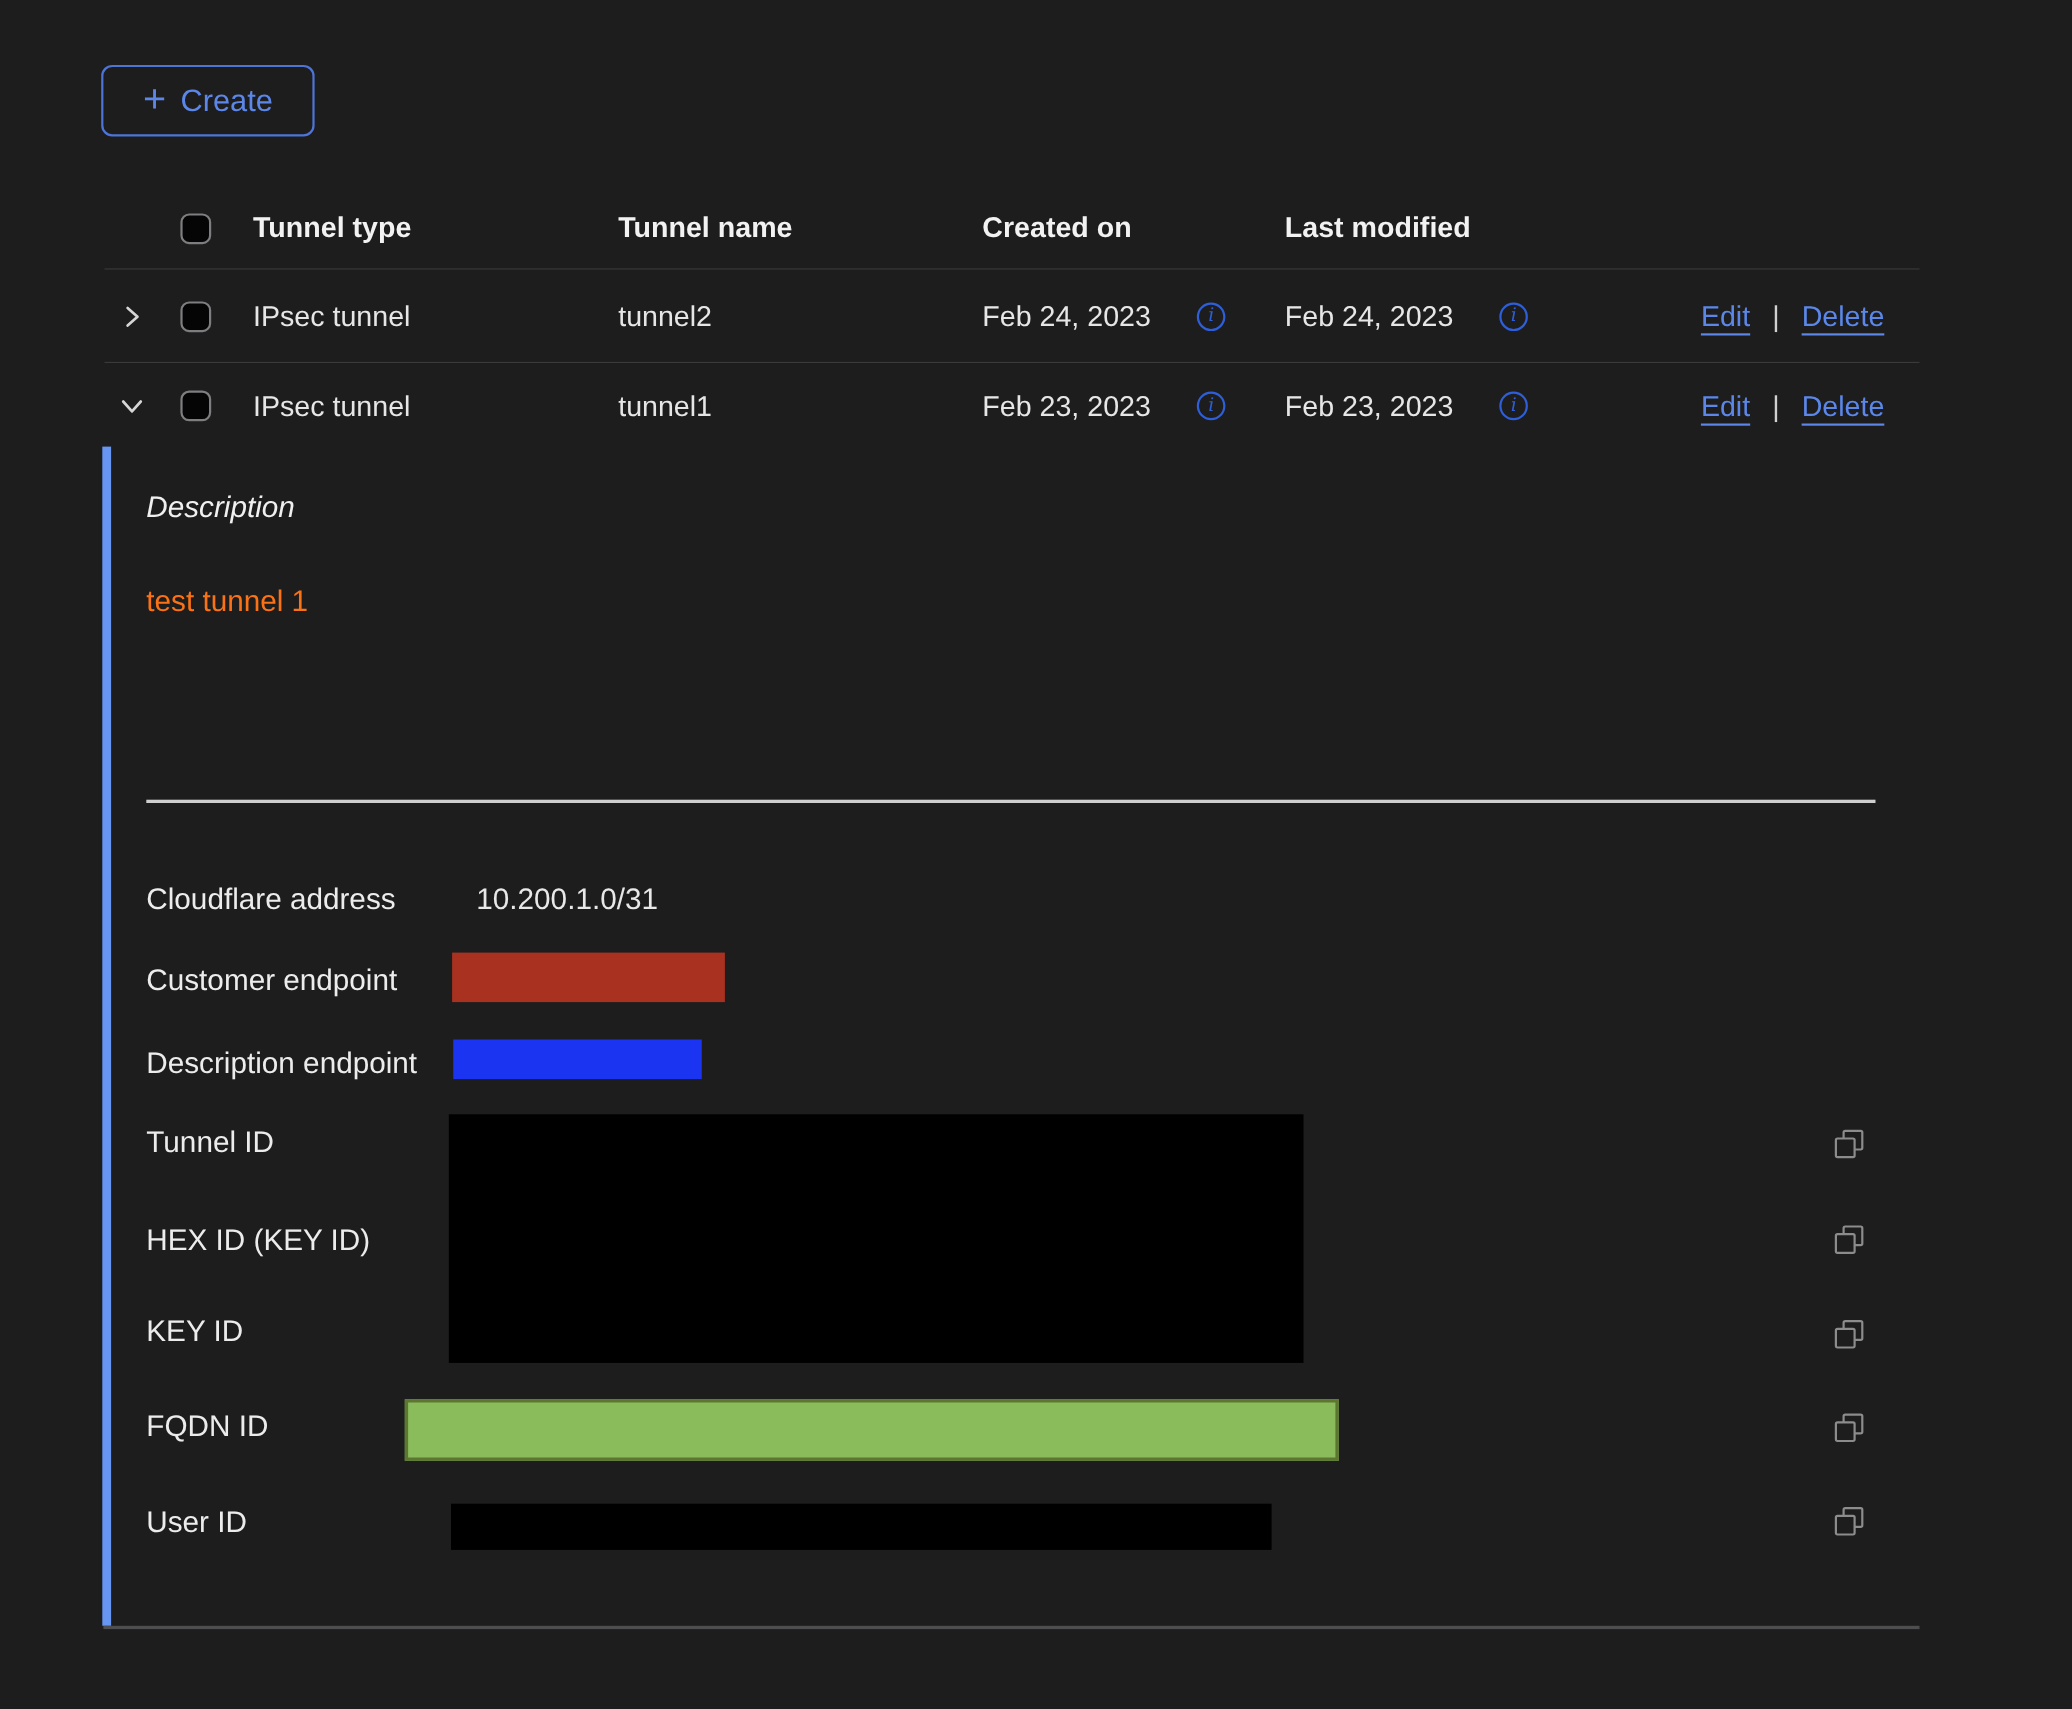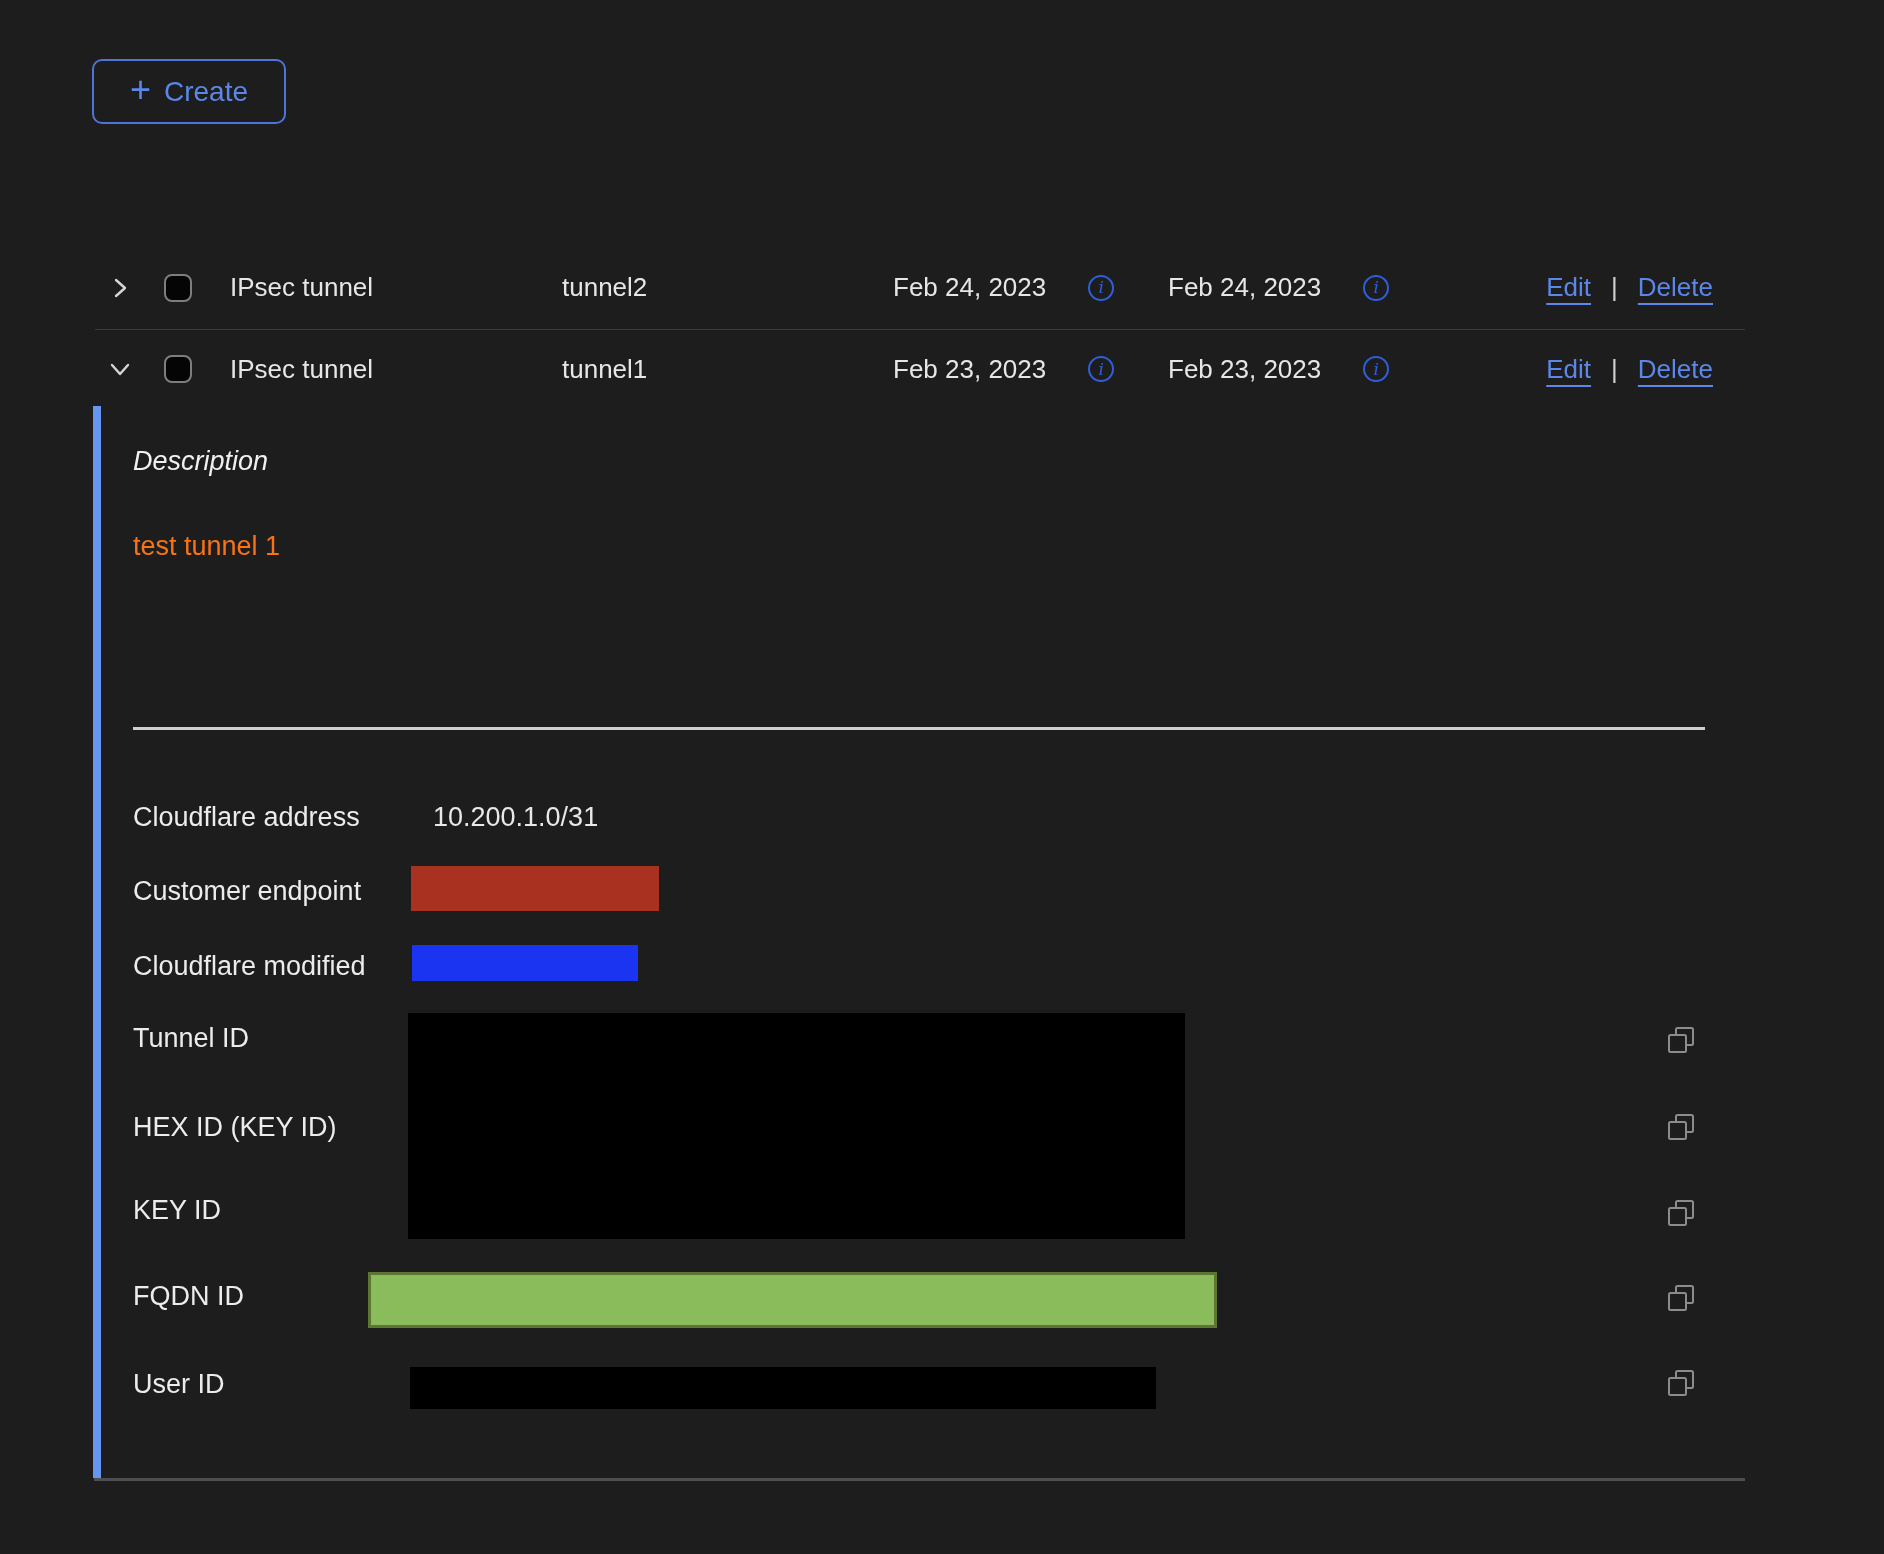--- a/index.html
+++ b/index.html
@@ -86,20 +86,29 @@
 </head>
 <body>
 
 <div class="page">
 
   <button class="create-btn">
     <span class="plus">+</span>
     <span>Create</span>
   </button>
 
+  <div class="trow header-row">
+    <div></div>
+    <div class="checkbox"></div>
+    <div class="hcell">Tunnel type</div>
+    <div class="hcell">Tunnel name</div>
+    <div class="hcell">Created on</div>
+    <div class="hcell">Last modified</div>
+    <div></div>
+  </div>
 
   <div class="trow row-1">
     <div class="chevron-cell">
       <svg width="24" height="24" viewBox="0 0 24 24">
         <polyline points="8,4 17,12 8,20" fill="none" stroke="#d6d6d6" stroke-width="2.4" stroke-linecap="round" stroke-linejoin="round"></polyline>
       </svg>
     </div>
     <div class="checkbox"></div>
     <div>IPsec tunnel</div>
     <div>tunnel2</div>
@@ -149,21 +158,21 @@
 
 
   <div class="panel-divider"></div>
 
   <div class="f-label" style="top:800px;">Cloudflare address</div>
   <div class="f-value" style="left:433px; top:800px;">10.200.1.0/31</div>
 
   <div class="f-label" style="top:874px;">Customer endpoint</div>
   <div class="redact redact-red"></div>
 
-  <div class="f-label" style="top:949px;">Cloudflare modified</div>
+  <div class="f-label" style="top:949px;">Description endpoint</div>
   <div class="redact redact-blue"></div>
 
   <div class="f-label" style="top:1021px;">Tunnel ID</div>
   <div class="f-label" style="top:1110px;">HEX ID (KEY ID)</div>
   <div class="f-label" style="top:1193px;">KEY ID</div>
   <div class="redact redact-black-big"></div>
 
   <div class="f-label" style="top:1279px;">FQDN ID</div>
   <div class="redact redact-green"></div>
 

